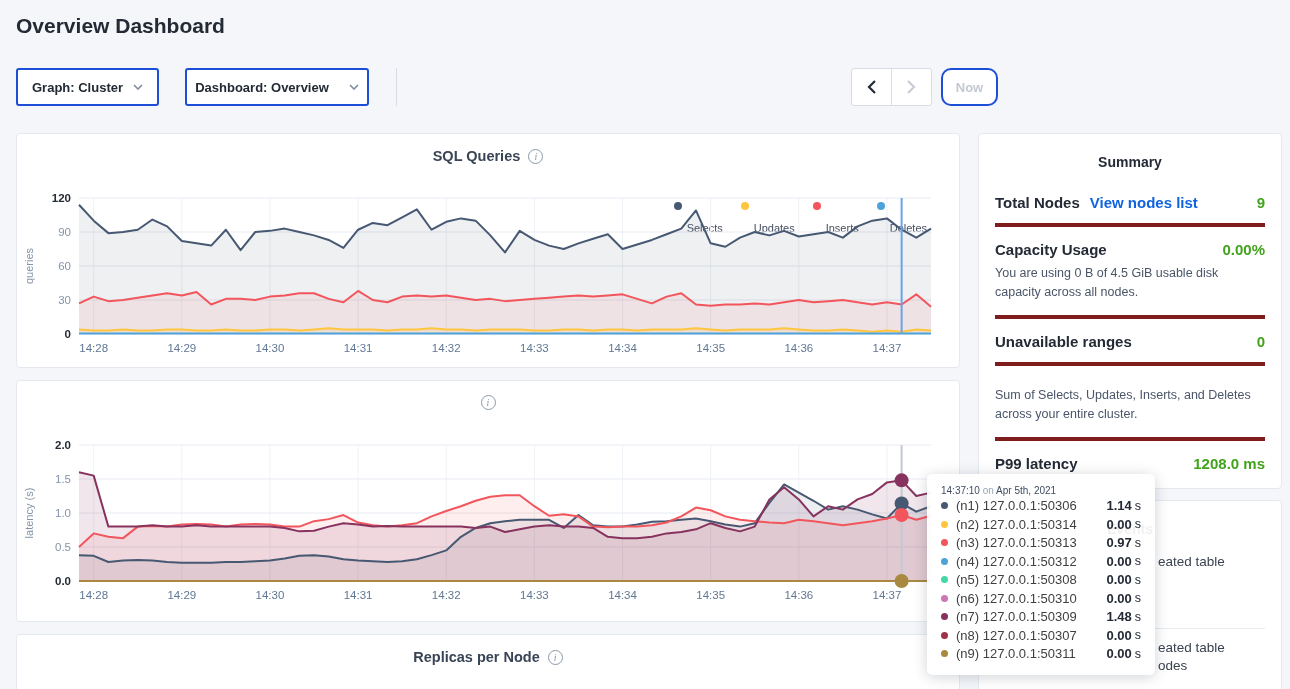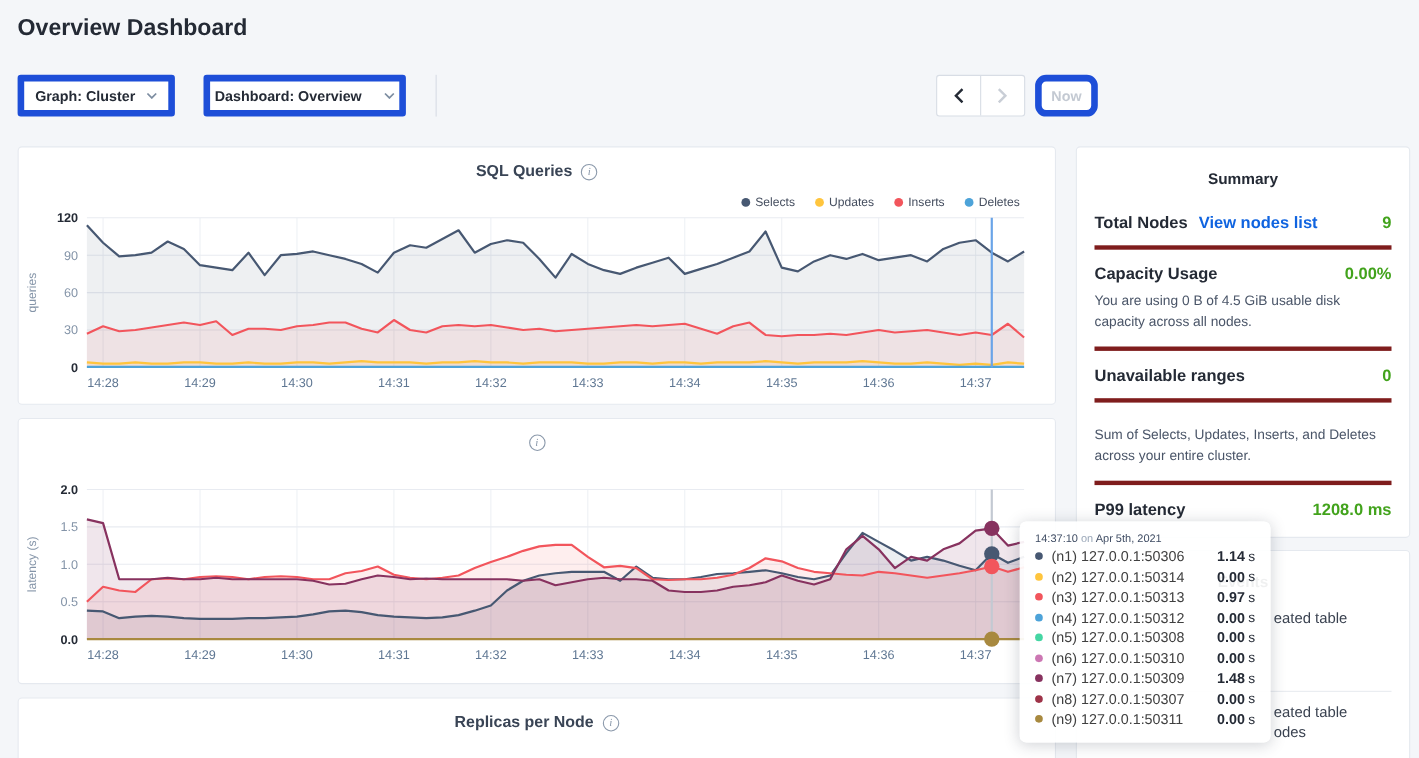--- a/index.html
+++ b/index.html
@@ -4,21 +4,21 @@
 <style>
   * { margin:0; padding:0; box-sizing:border-box; }
   html,body { width:1290px; height:689px; overflow:hidden; }
   body { font-family:"Liberation Sans", sans-serif; background:#f4f6f9; position:relative; color:#242a35; }
   .page { position:absolute; inset:0; }
 
   
   .page-title { position:absolute; left:16px; top:14px; font-size:21px; font-weight:600; color:#242a35; }
 
   
-  .ctrl { position:absolute; top:68px; height:38px; background:#fff; border:6px solid #1d4ed8;
+  .ctrl { position:absolute; top:68px; height:38px; background:#fff; border:2px solid #1d4ed8;
           border-radius:3px; display:flex; align-items:center; font-size:13px; font-weight:700;
           color:#242a35; cursor:pointer; }
   .ctrl-graph { left:16px; width:143px; justify-content:center; gap:10px; }
   .ctrl-dash  { left:185px; width:184px; justify-content:center; gap:20px; }
   .ctrl-divider { position:absolute; left:396px; top:68px; height:38px; width:1px; background:#d8dde5; }
   .ctrl-time { left:417px; width:424px; padding:0 14px; gap:12px; }
   .time-badge { background:#e8edf4; color:#3a4250; font-size:11.5px; font-weight:700;
                 padding:3px 6px; border-radius:2px; }
   .time-label { flex:1; text-align:left; }
   .arrow-group { position:absolute; left:851px; top:68px; width:81px; height:38px; background:#fff;
@@ -35,21 +35,21 @@
   .card-rep  { left:16px; top:634px; width:944px; height:80px; }
   .chart-head { display:flex; align-items:center; justify-content:center; gap:8px; padding-top:14px; }
   .chart-title { font-size:14.5px; font-weight:700; color:#394455;text-align:center; }
   .info-icon { width:15px; height:15px; border:1px solid #8b99ab; border-radius:50%; color:#8b99ab;
                font-size:10px; line-height:13px; text-align:center; font-family:"Liberation Serif", serif;
                font-style:italic; cursor:pointer; flex:0 0 auto; }
   .chart-svg { position:absolute; left:0; top:56px; }
   .legend { position:absolute; right:32px; top:44px; display:flex; gap:18px; align-items:center; }
   .legend-item { display:flex; align-items:center; gap:5px; cursor:pointer; }
   .legend-dot { width:8px; height:8px; border-radius:50%; }
-  .legend-label { font-size:11px; color:#454e5f; }
+  .legend-label { font-size:11px; color:#454e5f;margin-top:44px; }
   .xlab { font-size:11.5px; fill:#5f7793; }
   .ylab { font-size:11.5px; fill:#8494a8; }
   .ylab-bold { font-size:11.5px; fill:#242a35; font-weight:700; }
   .axis-title { font-size:11px; fill:#8494a8; }
 
   
   .side-card { position:absolute; left:978px; width:304px; background:#fff; border:1px solid #e5e9ef; border-radius:4px; }
   .card-summary { top:133px; height:356px; padding:0 16px; }
   .card-events  { top:500px; height:220px; }
   .side-title { text-align:center; font-size:14px; font-weight:700; color:#242a35; padding-top:20px; }

